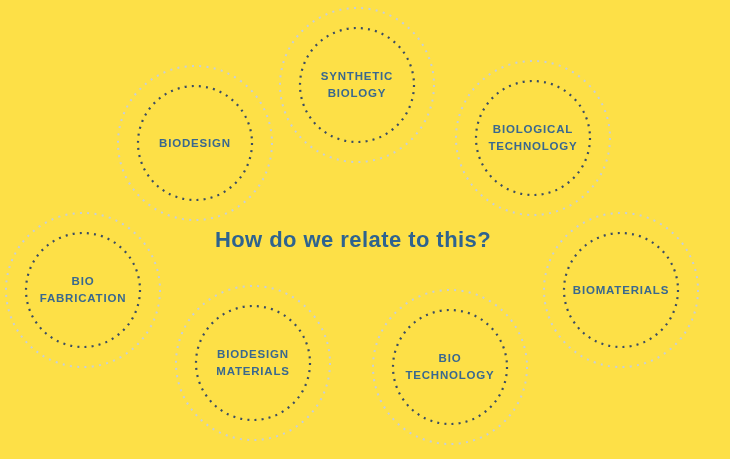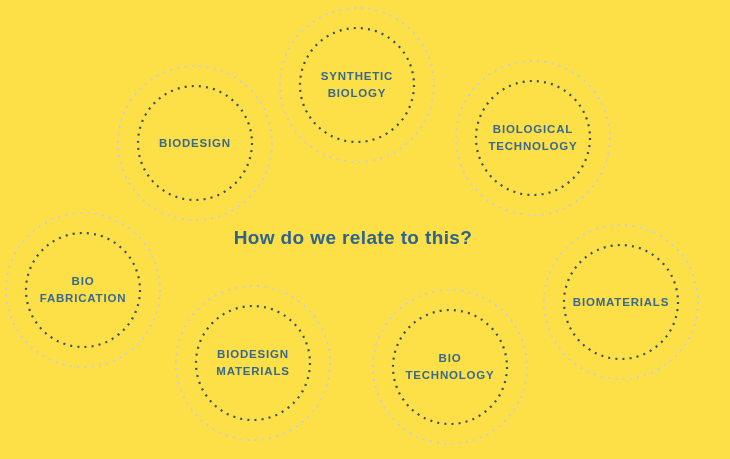--- a/index.html
+++ b/index.html
@@ -33,21 +33,21 @@
     letter-spacing: 0.07em;
     line-height: 1.45;
     color: #39688f;
   }
   .heading {
     position: absolute;
     left: 153px;
     top: 227px;
     width: 400px;
     text-align: center;
-    font-size: 19px;
+    font-size: 22px;
     font-weight: 700;
     letter-spacing: 0.02em;
     color: #2e638f;
   }
 </style>
 </head>
 <body>
 
 <div class="canvas">
 
@@ -79,21 +79,21 @@
 
   <div class="bubble" style="left:3px; top:210px;">
     <svg class="rings" width="160" height="160" viewBox="0 0 160 160">
       <circle class="ring outer" cx="80" cy="80" r="77" stroke="#c6cfda"></circle>
       <circle class="ring inner" cx="80" cy="80" r="57" stroke="#3a4c63"></circle>
     </svg>
     <div class="bubble-label">BIO
 FABRICATION</div>
   </div>
 
-  <div class="bubble" style="left:541px; top:222px;">
+  <div class="bubble" style="left:541px; top:210px;">
     <svg class="rings" width="160" height="160" viewBox="0 0 160 160">
       <circle class="ring outer" cx="80" cy="80" r="77" stroke="#c6cfda"></circle>
       <circle class="ring inner" cx="80" cy="80" r="57" stroke="#3a4c63"></circle>
     </svg>
     <div class="bubble-label">BIOMATERIALS</div>
   </div>
 
   <div class="bubble" style="left:173px; top:283px;">
     <svg class="rings" width="160" height="160" viewBox="0 0 160 160">
       <circle class="ring outer" cx="80" cy="80" r="77" stroke="#c6cfda"></circle>

